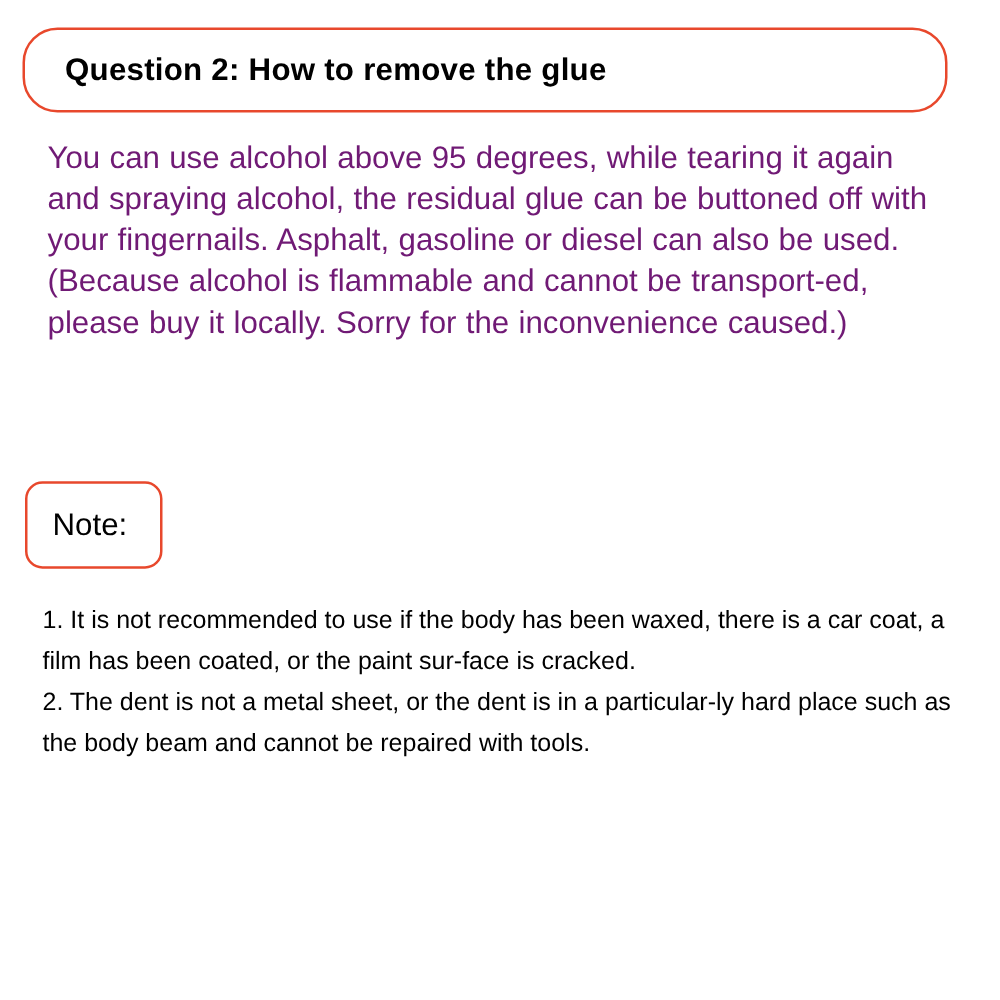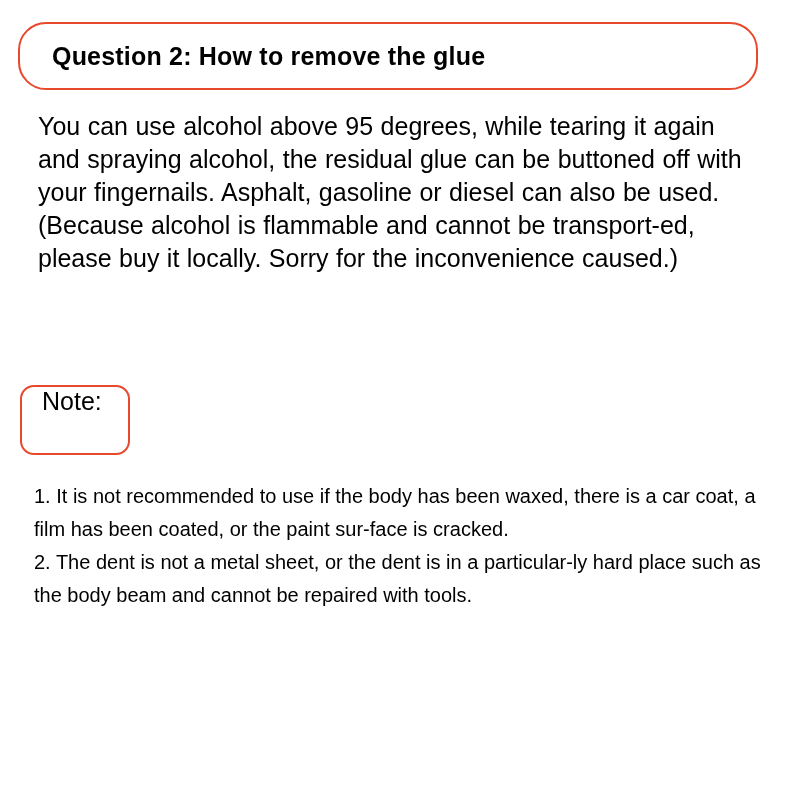--- a/index.html
+++ b/index.html
@@ -40,35 +40,35 @@
     padding-left: 32px;
     color: #000000;
   }
   .body-text {
     position: absolute;
     left: 38px;
     top: 110px;
     width: 722px;
     font-size: 25px;
     line-height: 33px;
-    color: #000000;
+    color: #701a75;
     white-space: pre-wrap;
     word-spacing: 0.5px;
   }
   .note-box {
     position: absolute;
     left: 20px;
     top: 385px;
     width: 110px;
     height: 70px;
     box-sizing: border-box;
     border: 2px solid #e8482c;
     border-radius: 14px;
     display: flex;
-    align-items: flex-start;
+    align-items: center;
   }
   .note-label {
     font-size: 25px;
     padding-left: 20px;
     color: #000000;
   }
   .notes-text {
     position: absolute;
     left: 34px;
     top: 480px;

